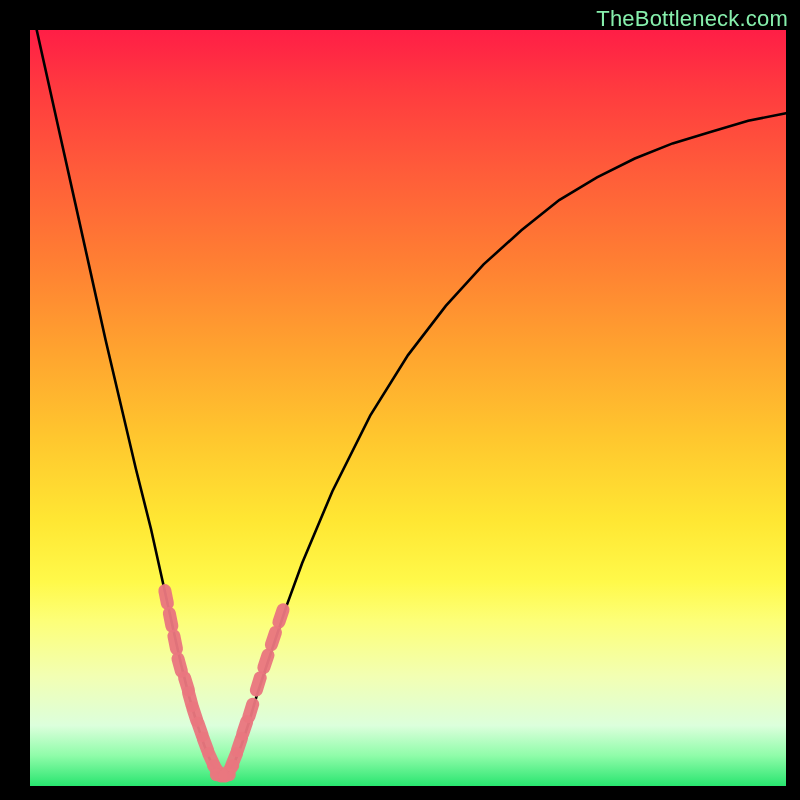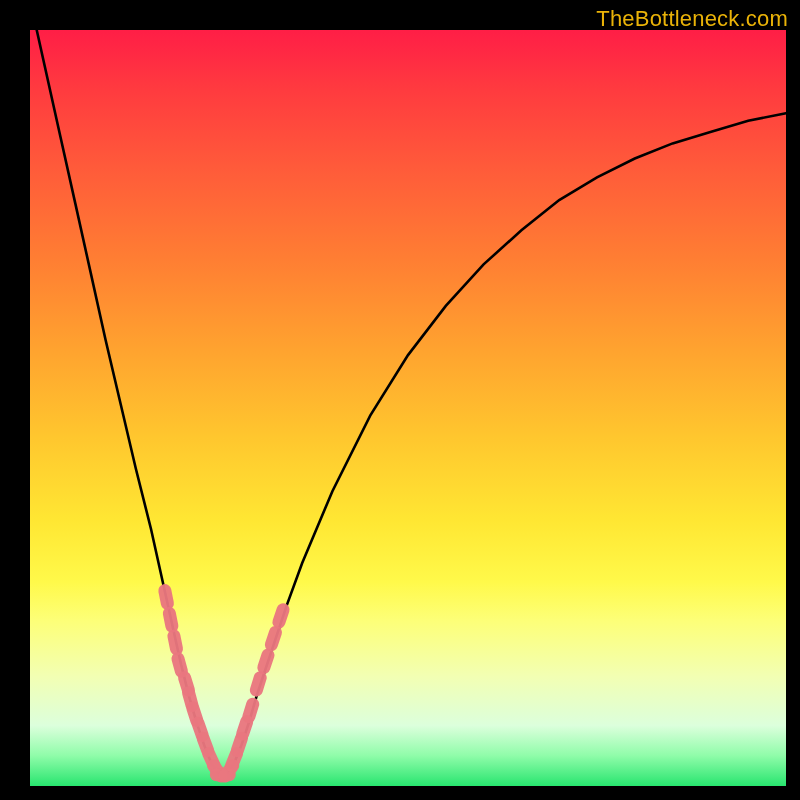--- a/index.html
+++ b/index.html
@@ -45,21 +45,21 @@
     left: 30px;
     top: 30px;
     width: 756px;
     height: 756px;
     overflow: visible;
   }
   .watermark {
     position: absolute;
     top: 6px;
     right: 12px;
-    color: #eab308;
+    color: #86efac;
     font-size: 22px;
     font-weight: 500;
     letter-spacing: 0.2px;
     user-select: none;
   }
 </style>
 </head>
 <body>
 
 <div class="frame">

